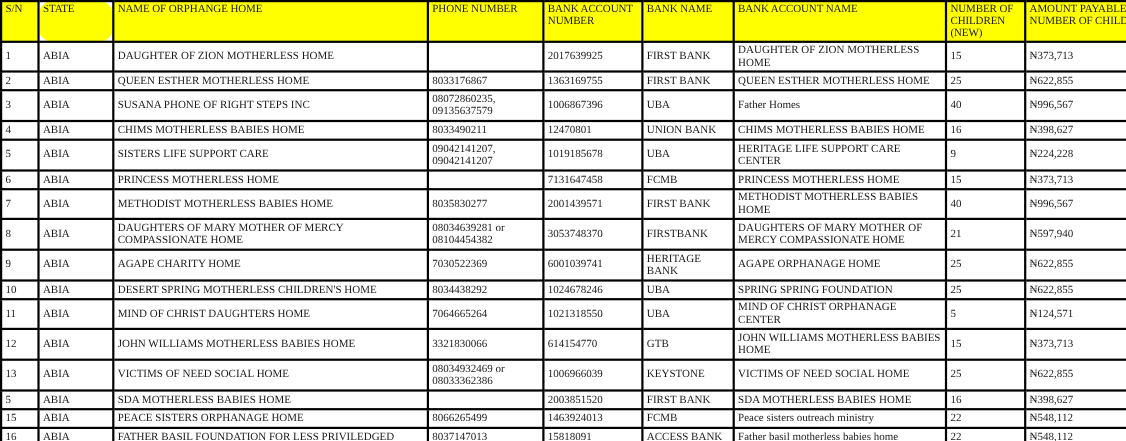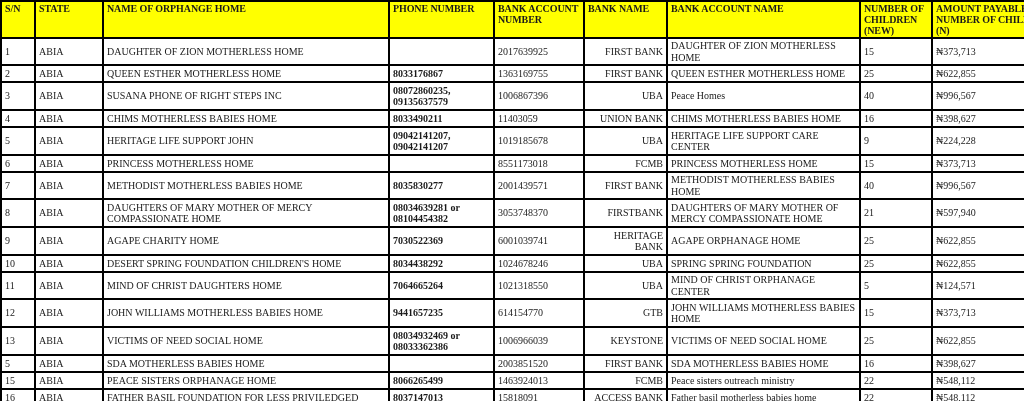--- a/index.html
+++ b/index.html
@@ -45,42 +45,42 @@
     padding: 1px 3px;
     vertical-align: middle;
     font-size: 10px;
     line-height: 11.5px;
     color: #1a1a1a;
     overflow: hidden;
     word-wrap: break-word;
   }
   table.orph thead th {
     background: #ffff00;
-    font-weight: bold;
+    font-weight: normal;
     text-align: left;
     vertical-align: top;
     font-size: 10px;
     line-height: 11px;
     letter-spacing: -0.1px;
     height: 32px;
     padding-top: 1px;
     margin-left: 44px;
   }
   td.c-sn      { width: 26px;  }
   td.c-state   { width: 60px;  }
   td.c-name    { width: 278px; }
-  td.c-phone   { width: 97px; font-weight: bold;  }
+  td.c-phone   { width: 97px;  }
   td.c-acct    { width: 82px;  }
-  td.c-bank    { width: 75px; text-align: right;  }
+  td.c-bank    { width: 75px;  }
   td.c-acctname{ width: 185px; }
   td.c-children{ width: 64px;  }
   td.c-amount  { width: 127px; }
 
   th.c-sn      { width: 26px;  }
-  th.c-state   { width: 60px;  }
+  th.c-state   { width: 60px; border-radius: 13px;  }
   th.c-name    { width: 278px; }
   th.c-phone   { width: 97px;  }
   th.c-acct    { width: 82px;  }
   th.c-bank    { width: 75px;  }
   th.c-acctname{ width: 185px; }
   th.c-children{ width: 64px;  }
   th.c-amount  { width: 127px; }
 
   tr.r-tall td { height: 24px; }
   tr.r-short td { height: 13px; }
@@ -132,52 +132,52 @@
           <td class="c-children">25</td>
           <td class="c-amount">₦622,855</td>
         </tr>
         <tr class="r-tall">
           <td class="c-sn">3</td>
           <td class="c-state">ABIA</td>
           <td class="c-name">SUSANA PHONE OF RIGHT STEPS INC</td>
           <td class="c-phone">08072860235, 09135637579</td>
           <td class="c-acct">1006867396</td>
           <td class="c-bank">UBA</td>
-          <td class="c-acctname">Peace Homes</td>
+          <td class="c-acctname">Father Homes</td>
           <td class="c-children">40</td>
           <td class="c-amount">₦996,567</td>
         </tr>
         <tr class="r-short">
           <td class="c-sn">4</td>
           <td class="c-state">ABIA</td>
           <td class="c-name">CHIMS MOTHERLESS BABIES HOME</td>
           <td class="c-phone">8033490211</td>
-          <td class="c-acct">11403059</td>
+          <td class="c-acct">12470801</td>
           <td class="c-bank">UNION BANK</td>
           <td class="c-acctname">CHIMS MOTHERLESS BABIES HOME</td>
           <td class="c-children">16</td>
           <td class="c-amount">₦398,627</td>
         </tr>
         <tr class="r-tall">
           <td class="c-sn">5</td>
           <td class="c-state">ABIA</td>
-          <td class="c-name">HERITAGE LIFE SUPPORT JOHN</td>
+          <td class="c-name">SISTERS LIFE SUPPORT CARE</td>
           <td class="c-phone">09042141207, 09042141207</td>
           <td class="c-acct">1019185678</td>
           <td class="c-bank">UBA</td>
           <td class="c-acctname">HERITAGE LIFE SUPPORT CARE CENTER</td>
           <td class="c-children">9</td>
           <td class="c-amount">₦224,228</td>
         </tr>
         <tr class="r-short">
           <td class="c-sn">6</td>
           <td class="c-state">ABIA</td>
           <td class="c-name">PRINCESS MOTHERLESS HOME</td>
           <td class="c-phone"></td>
-          <td class="c-acct">8551173018</td>
+          <td class="c-acct">7131647458</td>
           <td class="c-bank">FCMB</td>
           <td class="c-acctname">PRINCESS MOTHERLESS HOME</td>
           <td class="c-children">15</td>
           <td class="c-amount">₦373,713</td>
         </tr>
         <tr class="r-short">
           <td class="c-sn">7</td>
           <td class="c-state">ABIA</td>
           <td class="c-name">METHODIST MOTHERLESS BABIES HOME</td>
           <td class="c-phone">8035830277</td>
@@ -205,21 +205,21 @@
           <td class="c-phone">7030522369</td>
           <td class="c-acct">6001039741</td>
           <td class="c-bank">HERITAGE BANK</td>
           <td class="c-acctname">AGAPE ORPHANAGE HOME</td>
           <td class="c-children">25</td>
           <td class="c-amount">₦622,855</td>
         </tr>
         <tr class="r-short">
           <td class="c-sn">10</td>
           <td class="c-state">ABIA</td>
-          <td class="c-name">DESERT SPRING FOUNDATION CHILDREN'S HOME</td>
+          <td class="c-name">DESERT SPRING MOTHERLESS CHILDREN'S HOME</td>
           <td class="c-phone">8034438292</td>
           <td class="c-acct">1024678246</td>
           <td class="c-bank">UBA</td>
           <td class="c-acctname">SPRING SPRING FOUNDATION</td>
           <td class="c-children">25</td>
           <td class="c-amount">₦622,855</td>
         </tr>
         <tr class="r-short">
           <td class="c-sn">11</td>
           <td class="c-state">ABIA</td>
@@ -228,21 +228,21 @@
           <td class="c-acct">1021318550</td>
           <td class="c-bank">UBA</td>
           <td class="c-acctname">MIND OF CHRIST ORPHANAGE CENTER</td>
           <td class="c-children">5</td>
           <td class="c-amount">₦124,571</td>
         </tr>
         <tr class="r-tall">
           <td class="c-sn">12</td>
           <td class="c-state">ABIA</td>
           <td class="c-name">JOHN WILLIAMS MOTHERLESS BABIES HOME</td>
-          <td class="c-phone">9441657235</td>
+          <td class="c-phone">3321830066</td>
           <td class="c-acct">614154770</td>
           <td class="c-bank">GTB</td>
           <td class="c-acctname">JOHN WILLIAMS MOTHERLESS BABIES HOME</td>
           <td class="c-children">15</td>
           <td class="c-amount">₦373,713</td>
         </tr>
         <tr class="r-tall">
           <td class="c-sn">13</td>
           <td class="c-state">ABIA</td>
           <td class="c-name">VICTIMS OF NEED SOCIAL HOME</td>

